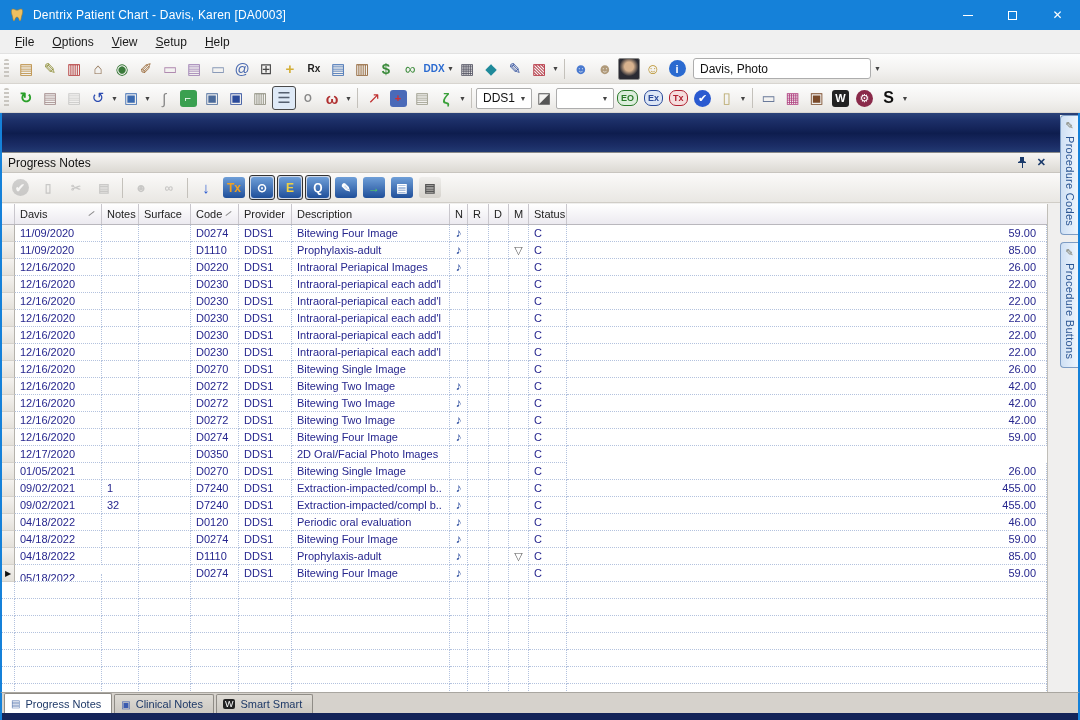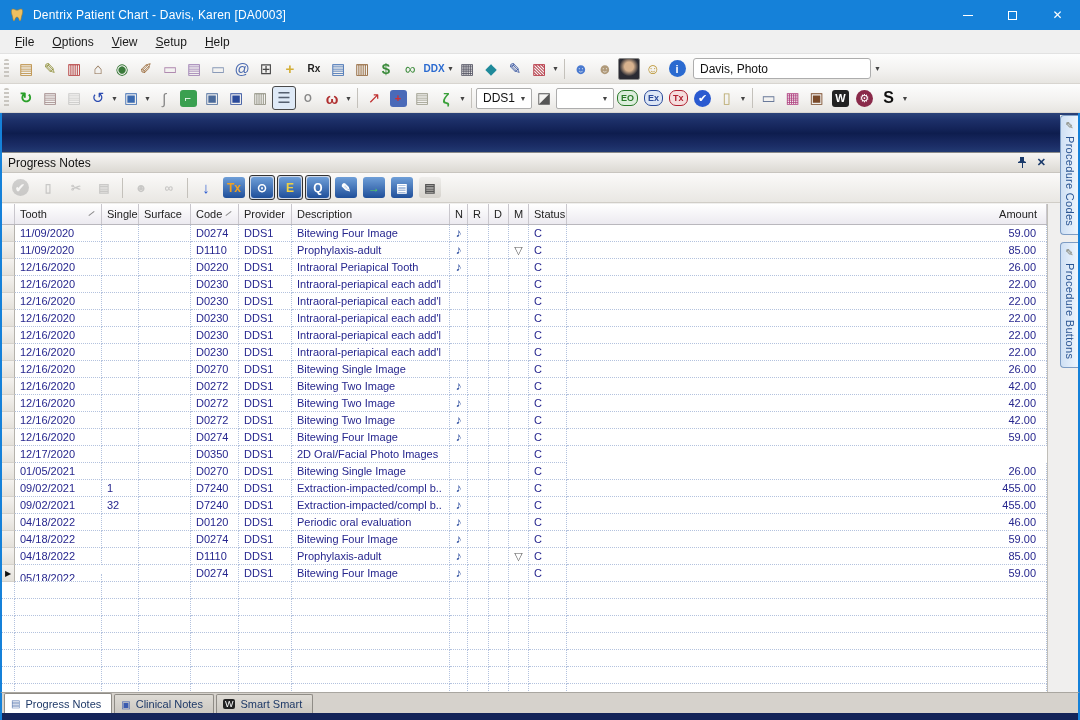--- a/index.html
+++ b/index.html
@@ -355,25 +355,25 @@
       </div>
       <div class="pn-btn">
         <span class="sq" style="color: rgb(85, 85, 85); background: linear-gradient(rgb(239, 238, 236), rgb(213, 210, 204));">▤</span>
       </div>
     </div>
 
   <div class="grid">
     <div class="grid-header" id="gridHeader">
         <div class="gh-cell" style="width: 13px;"></div>
         <div class="gh-cell" style="width: 87px;">
-          <span>Tooth</span>
+          <span>Davis</span>
           <span class="sort-mark"></span>
         </div>
         <div class="gh-cell" style="width: 37px;">
-          <span>Single</span>
+          <span>Notes</span>
         </div>
         <div class="gh-cell" style="width: 52px;">
           <span>Surface</span>
         </div>
         <div class="gh-cell" style="width: 48px;">
           <span>Code</span>
           <span class="sort-mark"></span>
         </div>
         <div class="gh-cell" style="width: 53px;">
           <span>Provider</span>
@@ -389,23 +389,20 @@
         </div>
         <div class="gh-cell" style="width: 20px;">
           <span>D</span>
         </div>
         <div class="gh-cell" style="width: 20px;">
           <span>M</span>
         </div>
         <div class="gh-cell" style="width: 38px;">
           <span>Status</span>
         </div>
-        <div class="gh-cell right" style="width: 480px;">
-          <span>Amount</span>
-        </div>
       </div>
     <div class="grid-body" id="gridBody">
         <div class="g-row">
           <div class="sel-cell" style="width: 13px;"></div>
           <div class="g-cell" style="width: 87px;">11/09/2020</div>
           <div class="g-cell" style="width: 37px;"></div>
           <div class="g-cell" style="width: 52px;"></div>
           <div class="g-cell" style="width: 48px;">D0274</div>
           <div class="g-cell" style="width: 53px;">DDS1</div>
           <div class="g-cell" style="width: 158px;">Bitewing Four Image</div>
@@ -437,21 +434,21 @@
           <div class="g-cell" style="width: 38px;">C</div>
           <div class="g-cell right" style="width: 480px;">85.00</div>
         </div>
         <div class="g-row">
           <div class="sel-cell" style="width: 13px;"></div>
           <div class="g-cell" style="width: 87px;">12/16/2020</div>
           <div class="g-cell" style="width: 37px;"></div>
           <div class="g-cell" style="width: 52px;"></div>
           <div class="g-cell" style="width: 48px;">D0220</div>
           <div class="g-cell" style="width: 53px;">DDS1</div>
-          <div class="g-cell" style="width: 158px;">Intraoral Periapical Tooth</div>
+          <div class="g-cell" style="width: 158px;">Intraoral Periapical Images</div>
           <div class="g-cell center" style="width: 18px;">
             <span class="note-glyph">♪</span>
           </div>
           <div class="g-cell center" style="width: 21px;"></div>
           <div class="g-cell center" style="width: 20px;"></div>
           <div class="g-cell center" style="width: 20px;"></div>
           <div class="g-cell" style="width: 38px;">C</div>
           <div class="g-cell right" style="width: 480px;">26.00</div>
         </div>
         <div class="g-row">

